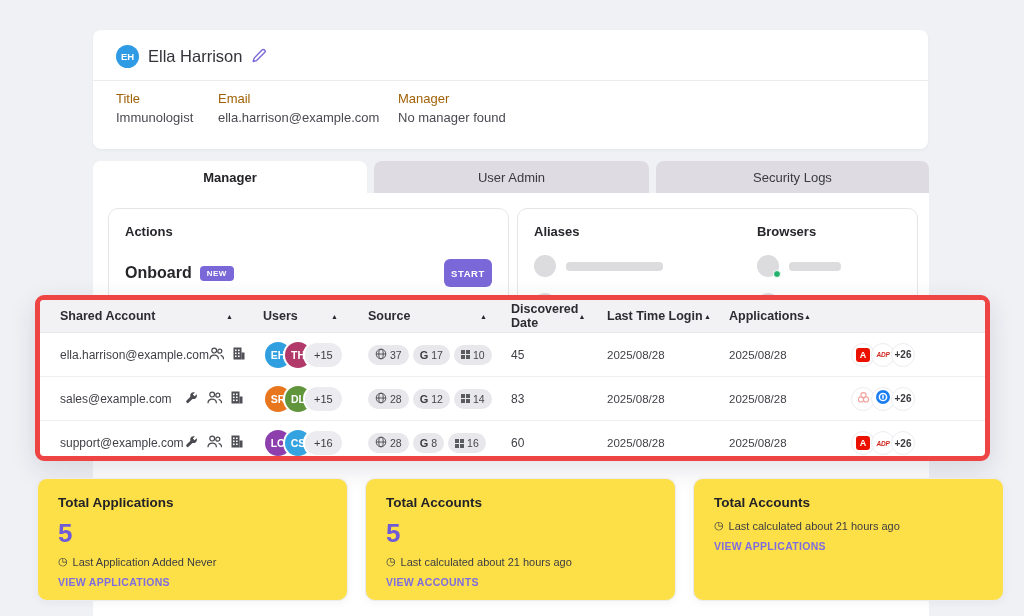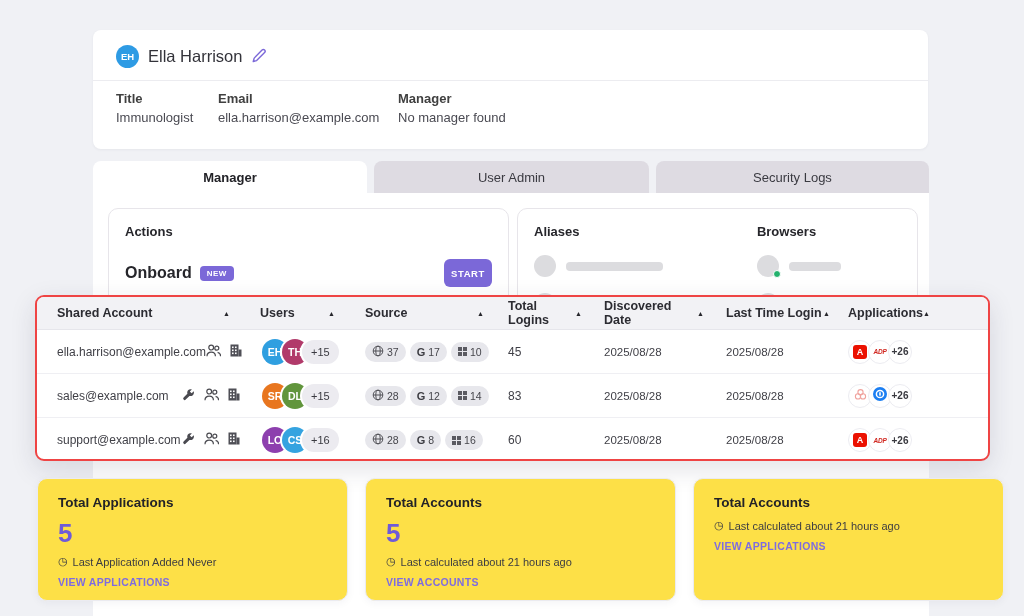--- a/index.html
+++ b/index.html
@@ -18,21 +18,21 @@
     width:23px; height:23px; border-radius:50%; background:#2e9be4; color:#fff;
     font-size:9.5px; font-weight:bold; display:flex; align-items:center; justify-content:center;
   }
   .profile-name { font-size:16.5px; font-weight:500; color:#33333a; }
   .edit-btn { background:none; border:none; cursor:pointer; display:flex; align-items:center; }
   .profile-divider { height:1px; background:#ececf0; margin:0; }
   .profile-fields { display:flex; padding:8px 23px; }
   .pf { margin-right:0; }
   .pf:nth-child(1){ width:102px; }
   .pf:nth-child(2){ width:180px; }
-  .pf-label { font-size:13px; font-weight:bold; color:#404040; padding:2px 0 4px; }
+  .pf-label { font-size:13px; font-weight:normal; color:#a16207; padding:2px 0 4px; }
   .pf-value { font-size:13px; color:#4a4a52; }
   
   .tab {
     position:absolute; top:161px; height:32px; display:flex; align-items:center; justify-content:center;
     font-size:13px; border-radius:8px 8px 0 0; cursor:pointer; color:#3a3a41;
   }
   .tab.active { background:#fff; font-weight:bold; color:#222227; }
   .tab.inactive { background:#dedbe2; }
   .tab1 { left:93px;  width:274px; }
   .tab2 { left:374px; width:275px; }
@@ -64,21 +64,21 @@
   .widget-col-browsers { width:150px; }
   .skel-row { display:flex; align-items:center; margin-top:16px; position:relative; }
   .skel-circle { width:22px; height:22px; border-radius:50%; background:#dcdcdf; flex:none; }
   .skel-line { height:9px; background:#dcdcdf; border-radius:4px; margin-left:10px; }
   .status-dot { position:absolute; left:16px; top:15px; width:8px; height:8px; border-radius:50%; border:1.5px solid #fff; }
   .dot-green { background:#23b26d; }
   .dot-red { background:#e7493f; }
   
   .table-card {
     position:absolute; left:35px; top:295px; width:955px; height:166px; background:#fff;
-    border:2px solid #ef4444; border-radius:9px; box-shadow:0 8px 26px rgba(40,40,70,.13);
+    border:5px solid #ef4444; border-radius:9px; box-shadow:0 8px 26px rgba(40,40,70,.13);
     overflow:hidden;
   }
   .tgrid { display:grid; grid-template-columns:185px 123px 143px 96px 122px 122px 122px; padding-left:20px; align-items:center; }
   .thead { background:#f2f2f5; height:33px; border-bottom:1px solid #e6e6eb; }
   .th { display:flex; align-items:center; justify-content:space-between; font-size:12.5px; font-weight:bold; color:#2c2c32; cursor:pointer; }
   .th .sort { font-size:7px; color:#26262b; }
   .th1{ padding-right:12px; } .th2{ padding-left:18px; padding-right:30px; } .th3{ padding-right:24px; }
   .th4{ padding-right:22px; } .th5{ padding-right:22px; } .th6{ padding-right:18px; } .th7{ padding-right:42px; }
   .trow { height:44px; border-bottom:1px solid #efeff3; }
   .trow:last-child { border-bottom:none; }
@@ -221,24 +221,20 @@
           <span class="sort">▲</span>
       </div>
       <div class="th th2">
         <span>Users</span>
           <span class="sort">▲</span>
       </div>
       <div class="th th3">
         <span>Source</span>
           <span class="sort">▲</span>
       </div>
-      <div class="th th4">
-        <span>Total Logins</span>
-          <span class="sort">▲</span>
-      </div>
       <div class="th th5">
         <span>Discovered Date</span>
           <span class="sort">▲</span>
       </div>
       <div class="th th6">
         <span>Last Time Login</span>
           <span class="sort">▲</span>
       </div>
       <div class="th th7">
         <span>Applications</span>

